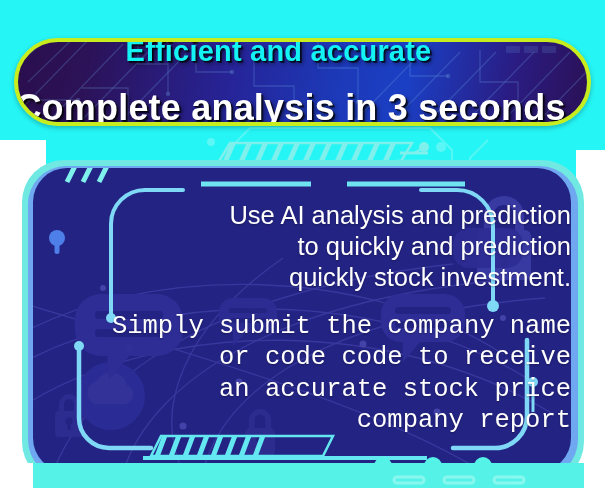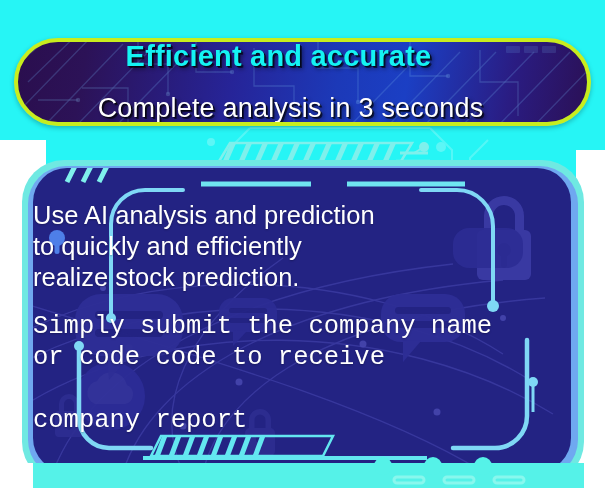--- a/index.html
+++ b/index.html
@@ -99,22 +99,22 @@
     color: #14F3F3;
     letter-spacing: .2px;
     line-height: 1.02;
     text-shadow:
        2px 2px 0 rgba(0,0,0,.55),
        1px 1px 0 rgba(0,0,0,.55),
        3px 3px 4px rgba(0,0,0,.45);
     white-space: nowrap;
   }
   .title-line2 {
-    font-size: 27px;
-    font-weight: normal;
+    font-size: 36px;
+    font-weight: bold;
     color: #FFFFFF;
     letter-spacing: .2px;
     line-height: 1.05;
     margin-top: 1px;
     text-shadow:
        2px 2px 0 rgba(0,0,0,.55),
        1px 1px 0 rgba(0,0,0,.55),
        3px 3px 4px rgba(0,0,0,.45);
     white-space: nowrap;
     margin-left: 24px;
@@ -173,21 +173,21 @@
     height: 304px;
     pointer-events: none;
   }
 
   
   .copy {
     position: absolute;
     left: 33px;
     top: 178px;
     width: 538px;
-    text-align: left;
+    text-align: right;
     color: #FFFFFF;
   }
   .para {
     font-size: 25.5px;
     line-height: 1.22;
     font-weight: normal;
     text-shadow: 0 1px 2px rgba(0,0,0,.28);
   }
   .para-1 { margin: 22px 0 0 0; }
   .para-2 { margin: 18px 0 0 0; font-family: Liberation Mono, monospace; }
@@ -439,27 +439,27 @@
     </g>
 
     <path d="M8 196 L8 250" stroke="#63E7F0" stroke-width="4" fill="none" opacity=".0"></path>
     <circle cx="500" cy="214" r="5" fill="#7FD8F5"></circle>
     <path d="M500 214 L500 244" stroke="#7FD8F5" stroke-width="3" fill="none"></path>
   </svg>
 
   <div class="copy">
     <p class="para para-1">
       <span>Use AI analysis and prediction</span><br>
-      <span>to quickly and efficiently</span><br>
-      <span>realize stock prediction.</span>
+      <span>to quickly and prediction</span><br>
+      <span>quickly stock investment.</span>
     </p>
     <p class="para para-2">
       <span>Simply submit the company name</span><br>
       <span>or code code to receive</span><br>
-      <br>
+      <span>an accurate stock price</span><br>
       <span>company report</span>
     </p>
   </div>
 
   <div class="bottom-strip"></div>
   <svg style="position:absolute;left:0;top:455px;width:605px;height:33px;" viewBox="0 0 605 33">
     <circle cx="383" cy="11" r="9" fill="#55F2E8"></circle>
     <circle cx="433" cy="11" r="9" fill="#55F2E8"></circle>
     <circle cx="483" cy="11" r="9" fill="#55F2E8"></circle>
     <g stroke="#8FF8EE" stroke-width="3" fill="none" opacity=".9">

